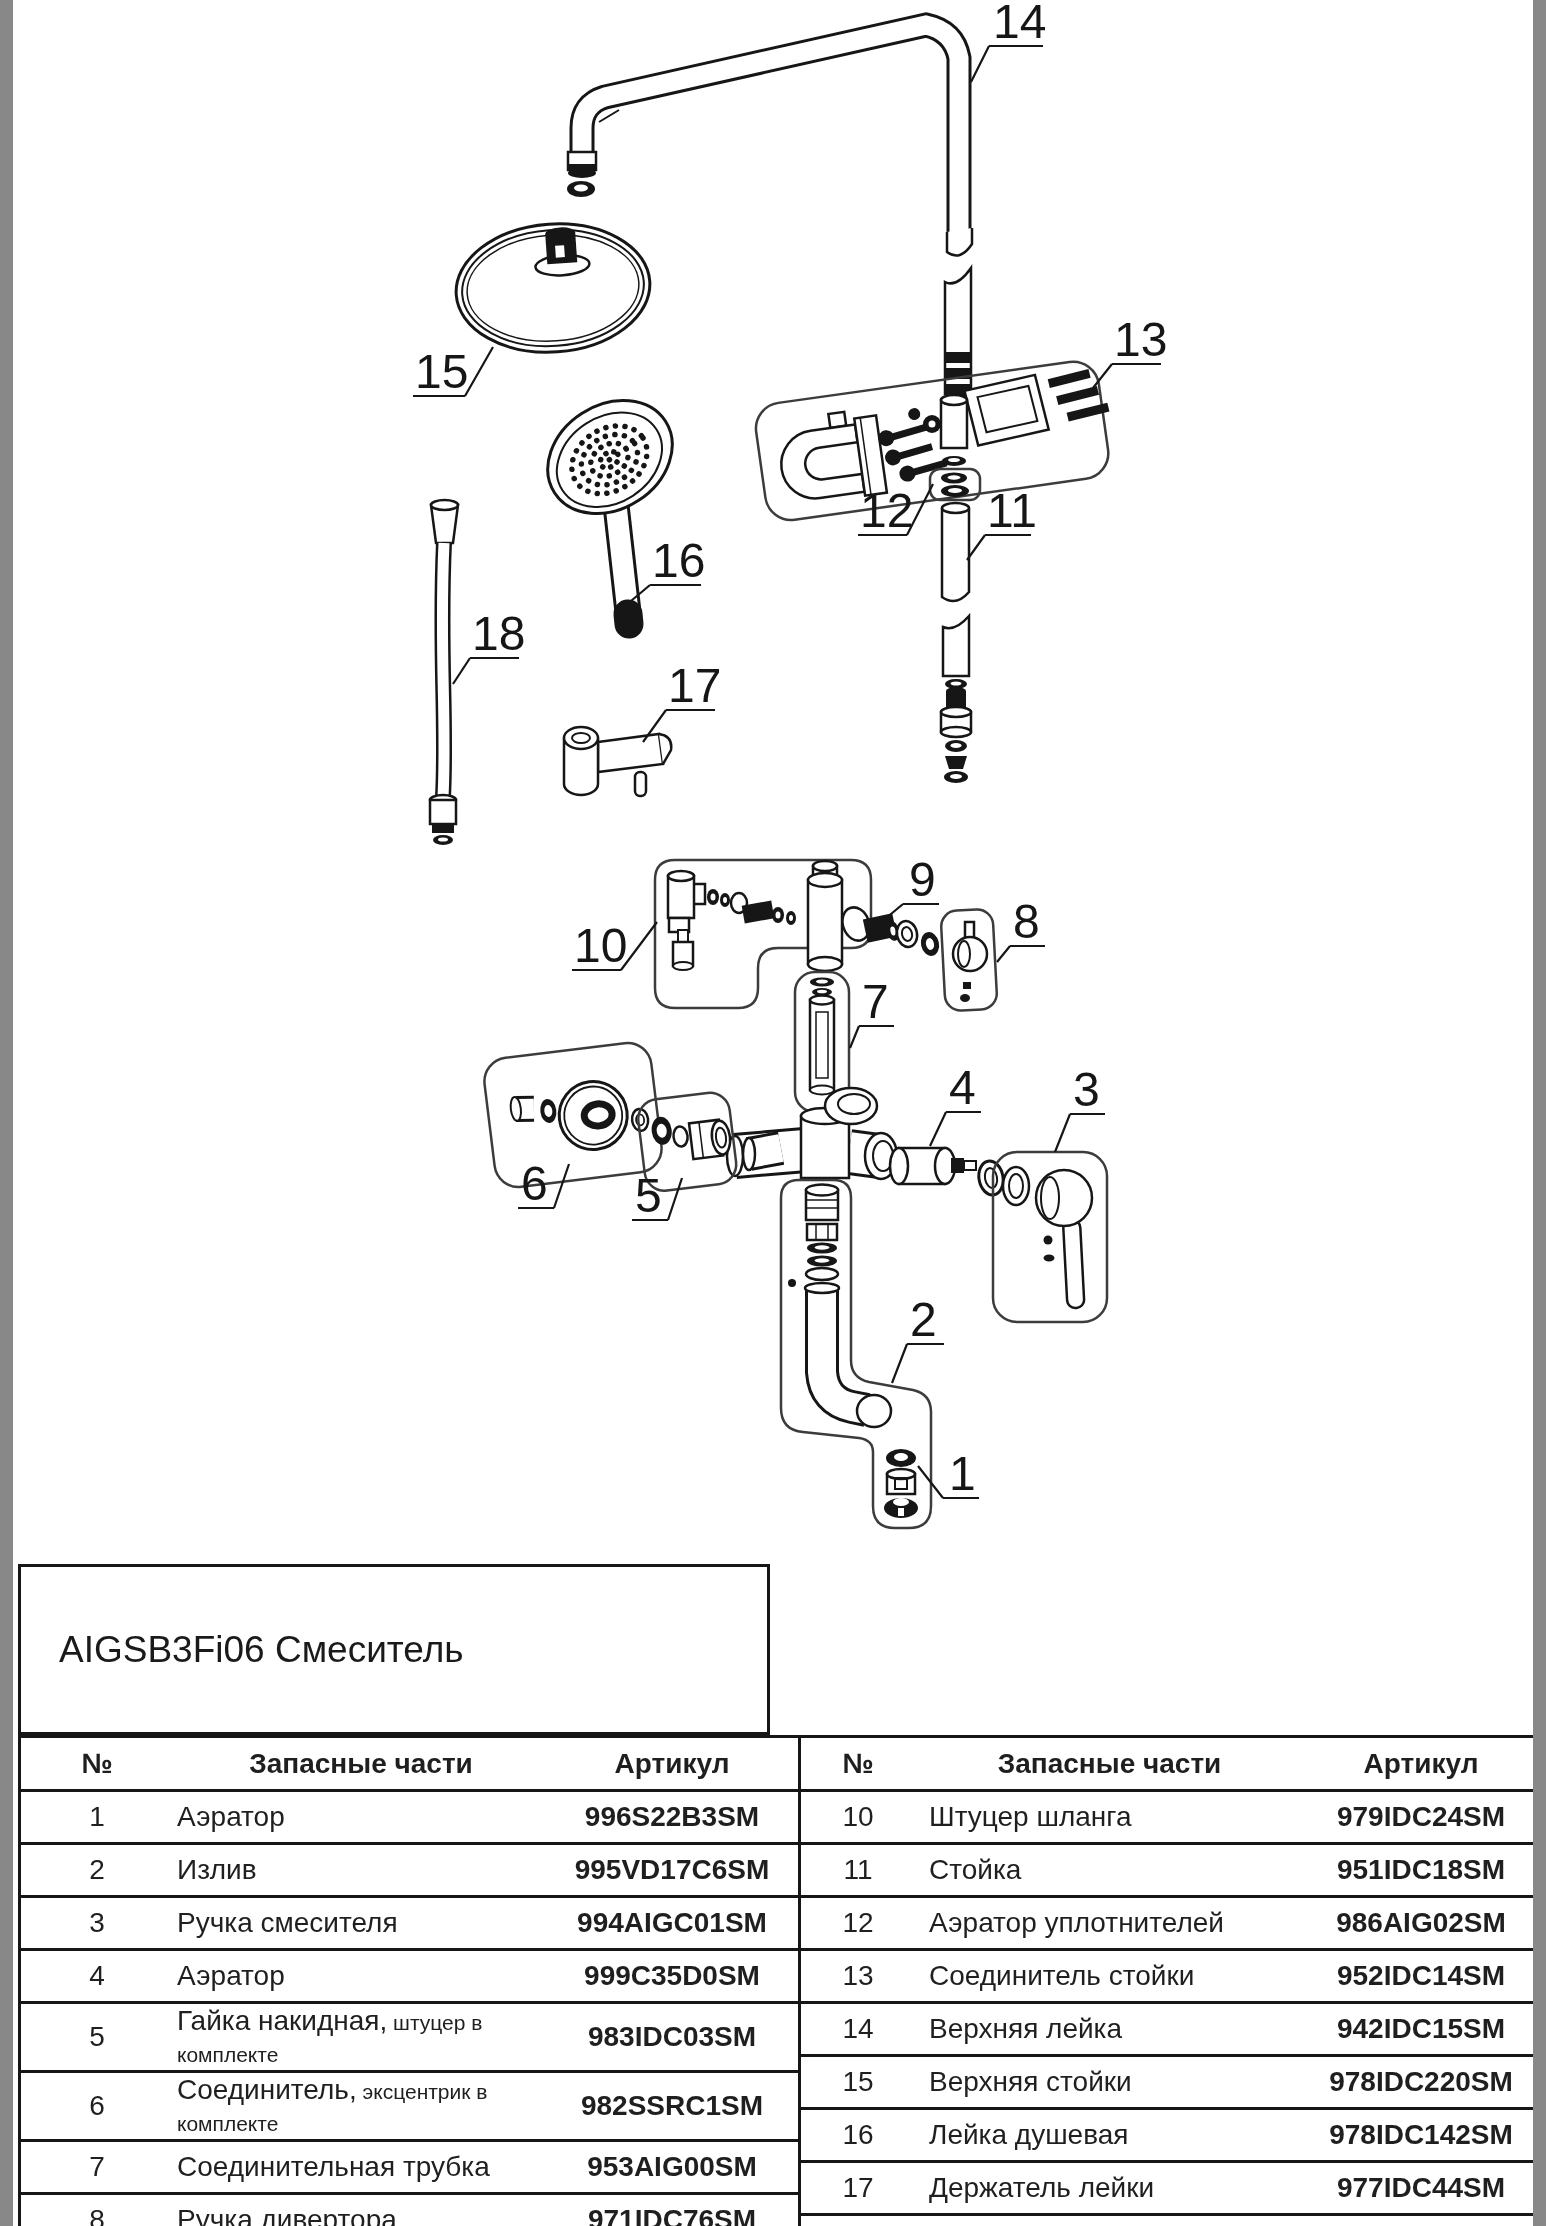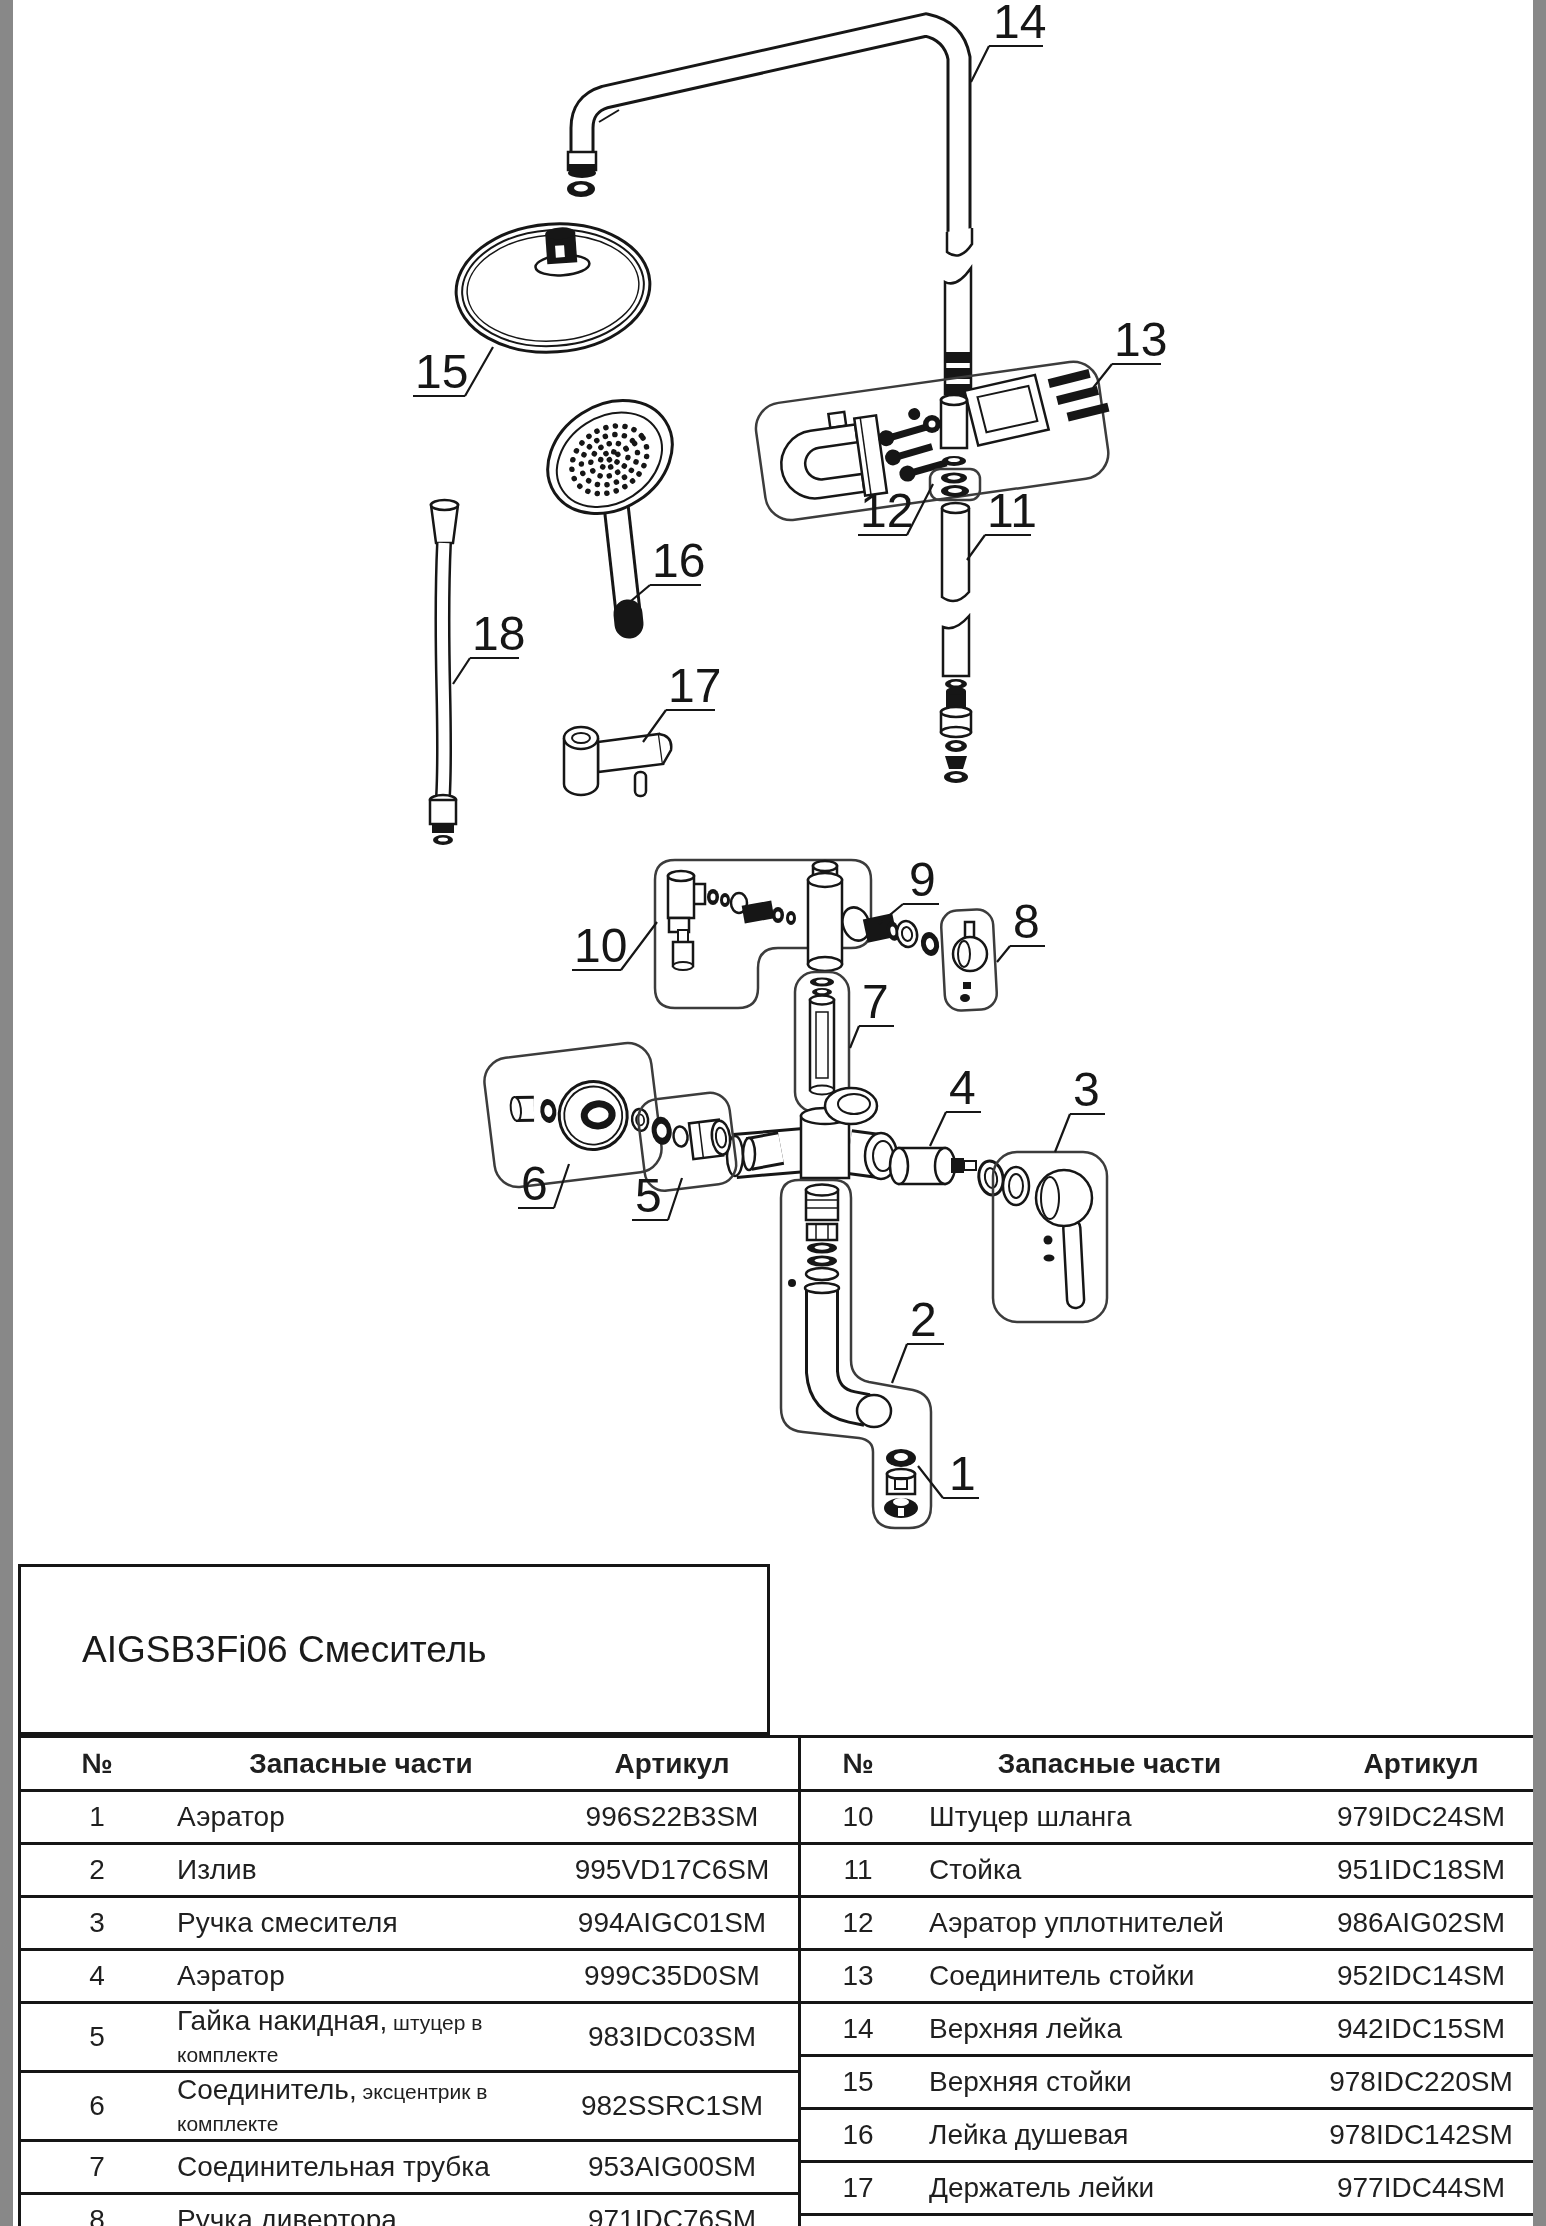--- a/index.html
+++ b/index.html
@@ -2,35 +2,35 @@
 <html><head>
 <meta charset="utf-8">
 <style>
   html,body{margin:0;padding:0;background:#888;}
   .page{position:relative;width:1520px;height:2226px;background:#ffffff;margin:0 auto;
         font-family:"Liberation Sans",sans-serif;color:#161616;overflow:hidden;}
   .diagram-svg{position:absolute;left:0;top:0;}
   .callout{font-family:"Liberation Sans",sans-serif;font-size:48px;fill:#161616;}
   .title-box{position:absolute;left:5px;top:1564px;width:752px;height:171px;
              border:3px solid #161616;box-sizing:border-box;display:flex;flex-direction:column;
-             justify-content:center;padding-left:61px;font-size:37px;line-height:1.5;
+             justify-content:center;padding-left:38px;font-size:37px;line-height:1.5;
              color:#1a1a1a;background:#fff;}
   .tables{position:absolute;left:5px;top:1735px;width:1536px;height:491px;display:flex;
           border-top:3px solid #161616;box-sizing:border-box;}
   table.parts{border-collapse:collapse;table-layout:fixed;font-size:28px;color:#1f1f1f;height:100%;}
   table.t-left{width:783px;border-left:3px solid #161616;border-right:3px solid #161616;}
   table.t-right{width:753px;border-right:3px solid #161616;}
   table.parts th{font-weight:bold;font-size:28px;height:49px;border-bottom:3px solid #161616;}
   table.parts td{height:48px;}
   table.parts tbody tr{border-bottom:3px solid #161616;}
   .col-no{width:150px;text-align:center;}
   .t-right .col-no{width:112px;}
   .col-name{text-align:left;padding-left:4px;margin-left:36px;}
   .t-right .col-name{padding-left:14px;}
-  .col-art{width:250px;text-align:center;}
+  .col-art{width:250px;text-align:center;font-weight:bold;}
   .t-right .col-art{width:258px;}
   th.col-name{text-align:center;}
   .pnote{font-size:21px;}
 </style>
 </head>
 <body>
 
 <div class="page">
 
 <svg class="diagram-svg" width="1546" height="1564" viewBox="0 0 1546 1564" xmlns="http://www.w3.org/2000/svg">

